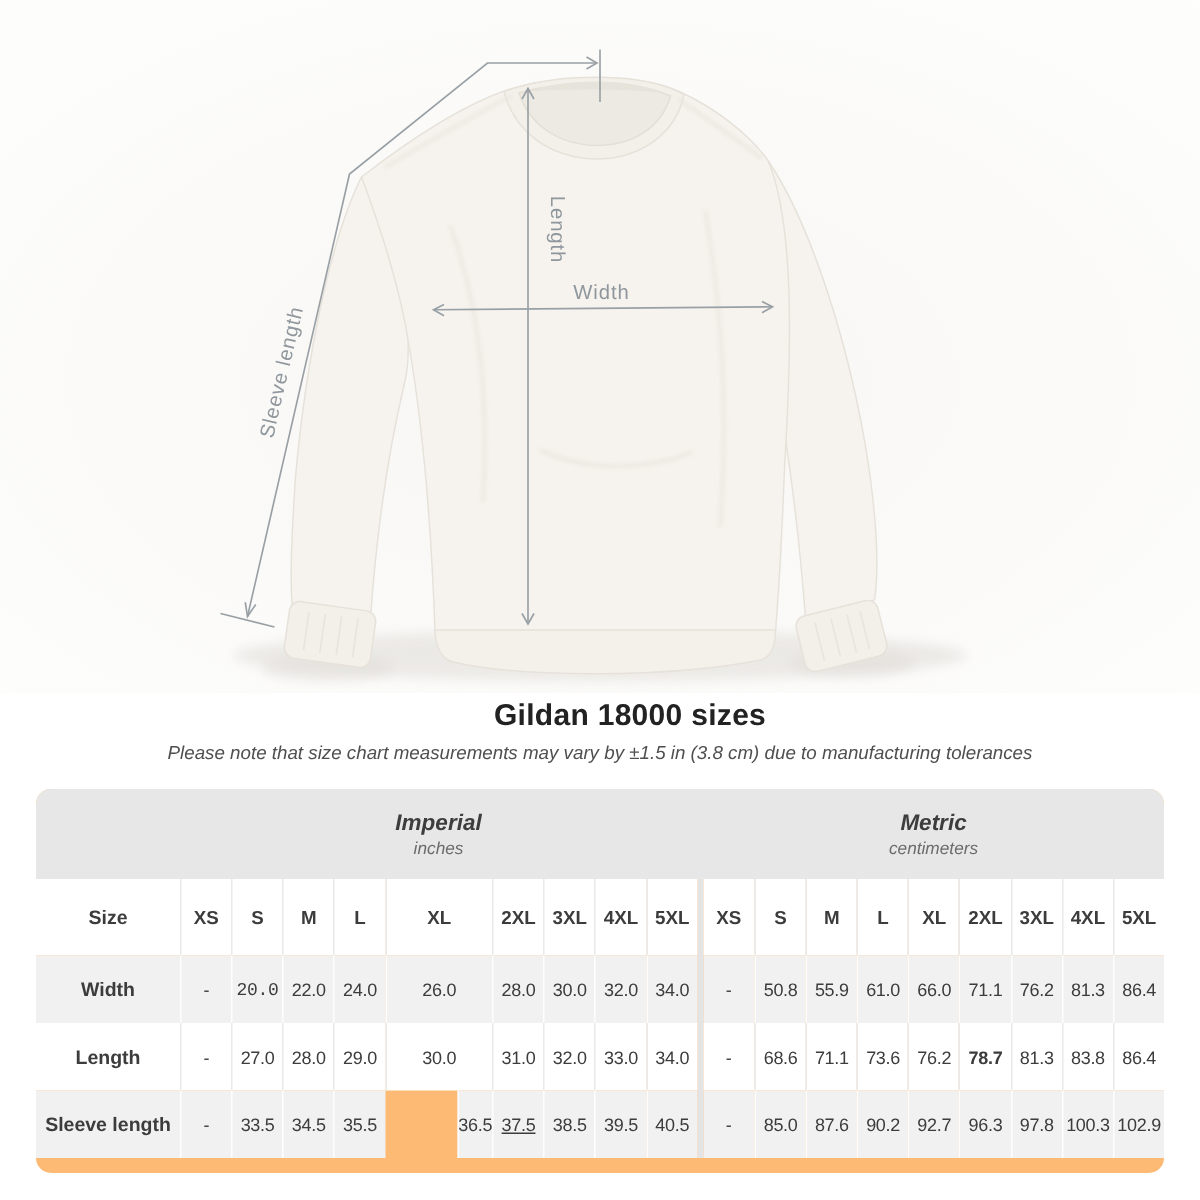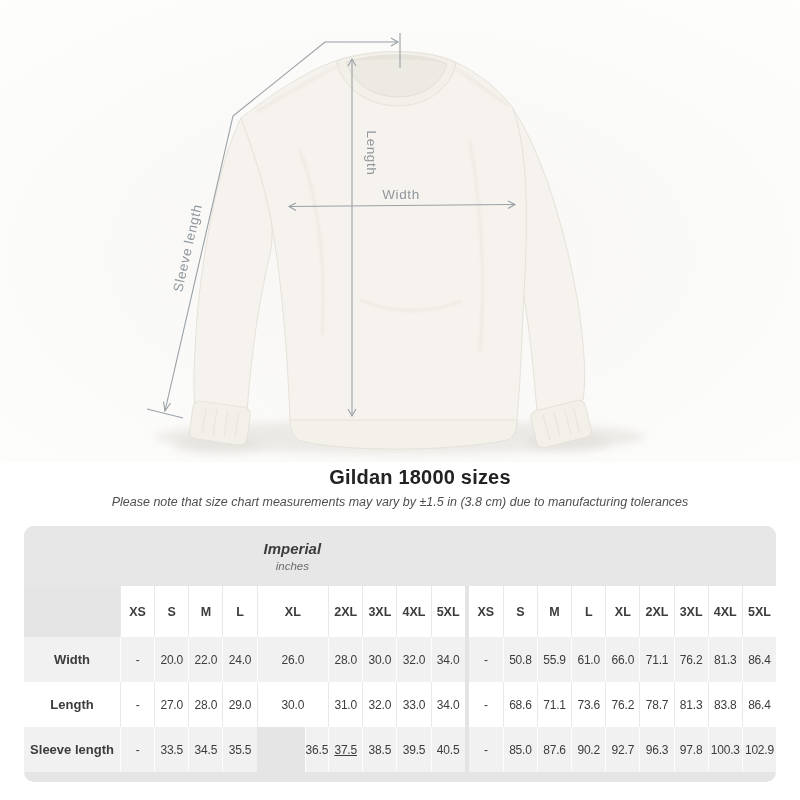--- a/index.html
+++ b/index.html
@@ -22,21 +22,21 @@
     position:absolute;left:0;top:495px;width:800px;margin:0;
     text-align:center;font-style:italic;font-size:12.5px;color:#4f4f4f;
   }
 
   .size-table{
     position:absolute;left:24px;top:526px;width:752px;height:256px;
     display:grid;
     grid-template-columns:96px repeat(9,1fr) 4px repeat(9,1fr);
     grid-template-rows:60px 51px 45px 45px 45px;
     border-radius:10px;overflow:hidden;
-    background:#e5e5e5;
+    background:#fdba74;
   }
   .band-bg{background:#e7e7e7;}
   .band-section{
     display:flex;flex-direction:column;align-items:center;justify-content:center;
     gap:3px;z-index:1;
   }
   .band-title{font-size:15px;font-weight:bold;font-style:italic;color:#3d3d3d;}
   .band-unit{font-size:11.5px;font-style:italic;color:#6c6c6c;}
 
   .cell{
@@ -185,42 +185,47 @@
 
 <h1 class="page-title">Gildan 18000 sizes</h1>
 <p class="note">Please note that size chart measurements may vary by ±1.5 in (3.8 cm) due to manufacturing tolerances</p>
 
 <div class="size-table" id="sizeTable">
     <div class="band-bg" style="grid-area: 1 / 1 / auto / 21;"></div>
     <div class="band-section" style="grid-area: 1 / 2 / auto / 11;">
       <div class="band-title">Imperial</div>
       <div class="band-unit">inches</div>
     </div>
+    <div class="band-section" style="grid-area: 1 / 12 / auto / 21;">
+      <div class="band-title">Metric</div>
+      <div class="band-unit">centimeters</div>
+    </div>
     <div class="divider" style="grid-area: 2 / 11 / 6;"></div>
+    <div class="cell corner bg-white" style="grid-area: 2 / 1;">Size</div>
     <div class="cell size-cell bg-white bl" style="grid-area: 2 / 2;">XS</div>
     <div class="cell size-cell bg-white" style="grid-area: 2 / 12;">XS</div>
     <div class="cell size-cell bg-white bl" style="grid-area: 2 / 3;">S</div>
     <div class="cell size-cell bg-white bl" style="grid-area: 2 / 13;">S</div>
     <div class="cell size-cell bg-white bl" style="grid-area: 2 / 4;">M</div>
     <div class="cell size-cell bg-white bl" style="grid-area: 2 / 14;">M</div>
     <div class="cell size-cell bg-white bl" style="grid-area: 2 / 5;">L</div>
     <div class="cell size-cell bg-white bl" style="grid-area: 2 / 15;">L</div>
     <div class="cell size-cell bg-white bl" style="grid-area: 2 / 6;">XL</div>
     <div class="cell size-cell bg-white bl" style="grid-area: 2 / 16;">XL</div>
     <div class="cell size-cell bg-white bl" style="grid-area: 2 / 7;">2XL</div>
     <div class="cell size-cell bg-white bl" style="grid-area: 2 / 17;">2XL</div>
     <div class="cell size-cell bg-white bl" style="grid-area: 2 / 8;">3XL</div>
     <div class="cell size-cell bg-white bl" style="grid-area: 2 / 18;">3XL</div>
     <div class="cell size-cell bg-white bl" style="grid-area: 2 / 9;">4XL</div>
     <div class="cell size-cell bg-white bl" style="grid-area: 2 / 19;">4XL</div>
     <div class="cell size-cell bg-white bl" style="grid-area: 2 / 10;">5XL</div>
     <div class="cell size-cell bg-white bl" style="grid-area: 2 / 20;">5XL</div>
     <div class="cell row-label bg-alt" style="grid-area: 3 / 1;">Width</div>
     <div class="cell value-cell bg-alt bl" style="grid-area: 3 / 2;">-</div>
-    <div class="cell value-cell bg-alt bl" style="grid-area: 3 / 3;">20.0</div>
+    <div class="cell value-cell bg-alt bl" style="grid-area: 3 / 3; font-family: Liberation Mono, monospace;">20.0</div>
     <div class="cell value-cell bg-alt bl" style="grid-area: 3 / 4;">22.0</div>
     <div class="cell value-cell bg-alt bl" style="grid-area: 3 / 5;">24.0</div>
     <div class="cell value-cell bg-alt bl" style="grid-area: 3 / 6;">26.0</div>
     <div class="cell value-cell bg-alt bl" style="grid-area: 3 / 7;">28.0</div>
     <div class="cell value-cell bg-alt bl" style="grid-area: 3 / 8;">30.0</div>
     <div class="cell value-cell bg-alt bl" style="grid-area: 3 / 9;">32.0</div>
     <div class="cell value-cell bg-alt bl" style="grid-area: 3 / 10;">34.0</div>
     <div class="cell value-cell bg-alt" style="grid-area: 3 / 12;">-</div>
     <div class="cell value-cell bg-alt bl" style="grid-area: 3 / 13;">50.8</div>
     <div class="cell value-cell bg-alt bl" style="grid-area: 3 / 14;">55.9</div>
@@ -238,21 +243,21 @@
     <div class="cell value-cell bg-white bl" style="grid-area: 4 / 6;">30.0</div>
     <div class="cell value-cell bg-white bl" style="grid-area: 4 / 7;">31.0</div>
     <div class="cell value-cell bg-white bl" style="grid-area: 4 / 8;">32.0</div>
     <div class="cell value-cell bg-white bl" style="grid-area: 4 / 9;">33.0</div>
     <div class="cell value-cell bg-white bl" style="grid-area: 4 / 10;">34.0</div>
     <div class="cell value-cell bg-white" style="grid-area: 4 / 12;">-</div>
     <div class="cell value-cell bg-white bl" style="grid-area: 4 / 13;">68.6</div>
     <div class="cell value-cell bg-white bl" style="grid-area: 4 / 14;">71.1</div>
     <div class="cell value-cell bg-white bl" style="grid-area: 4 / 15;">73.6</div>
     <div class="cell value-cell bg-white bl" style="grid-area: 4 / 16;">76.2</div>
-    <div class="cell value-cell bg-white bl" style="grid-area: 4 / 17;">78.7</div>
+    <div class="cell value-cell bg-white bl" style="grid-area: 4 / 17; font-weight: bold;">78.7</div>
     <div class="cell value-cell bg-white bl" style="grid-area: 4 / 18;">81.3</div>
     <div class="cell value-cell bg-white bl" style="grid-area: 4 / 19;">83.8</div>
     <div class="cell value-cell bg-white bl" style="grid-area: 4 / 20;">86.4</div>
     <div class="cell row-label bg-alt" style="grid-area: 5 / 1;">Sleeve length</div>
     <div class="cell value-cell bg-alt bl" style="grid-area: 5 / 2;">-</div>
     <div class="cell value-cell bg-alt bl" style="grid-area: 5 / 3;">33.5</div>
     <div class="cell value-cell bg-alt bl" style="grid-area: 5 / 4;">34.5</div>
     <div class="cell value-cell bg-alt bl" style="grid-area: 5 / 5;">35.5</div>
     <div class="cell value-cell bg-alt bl" style="grid-area: 5 / 6; margin-left: 48px;">36.5</div>
     <div class="cell value-cell bg-alt bl" style="grid-area: 5 / 7; text-decoration: underline;">37.5</div>

